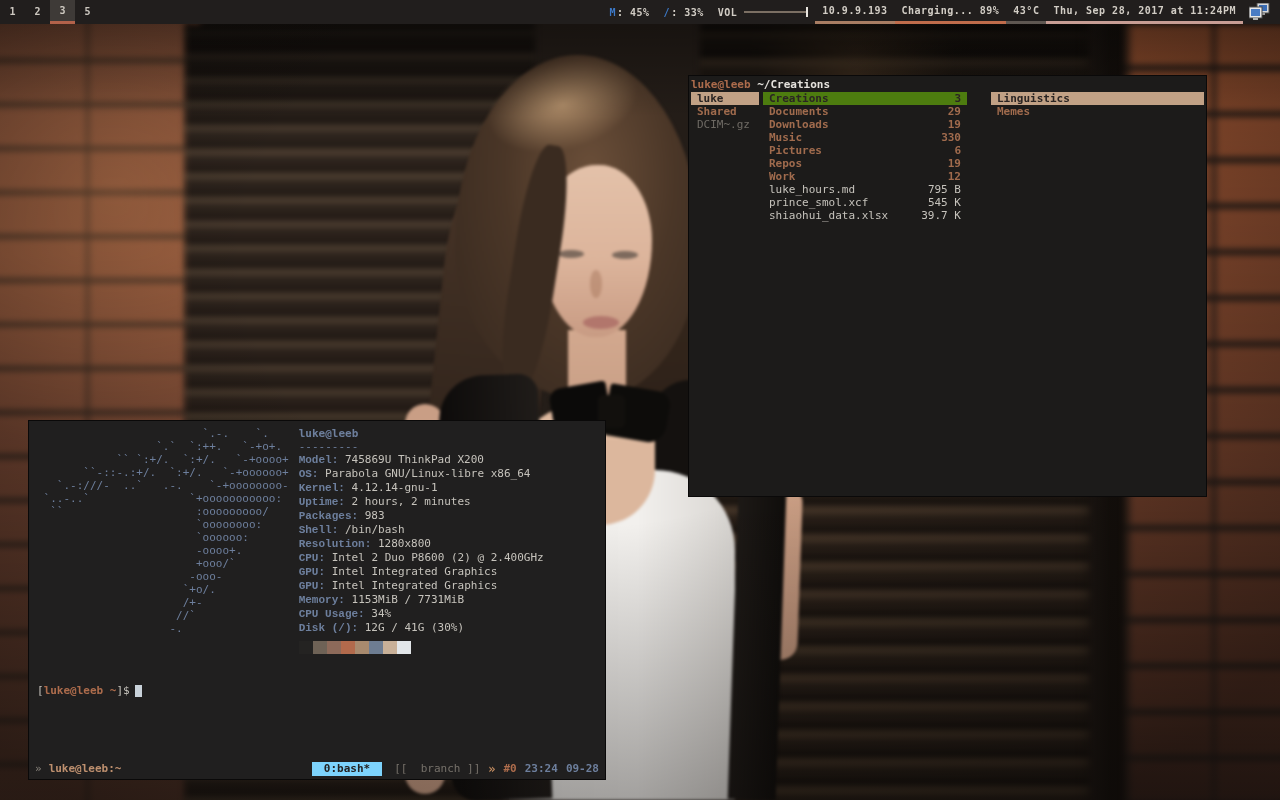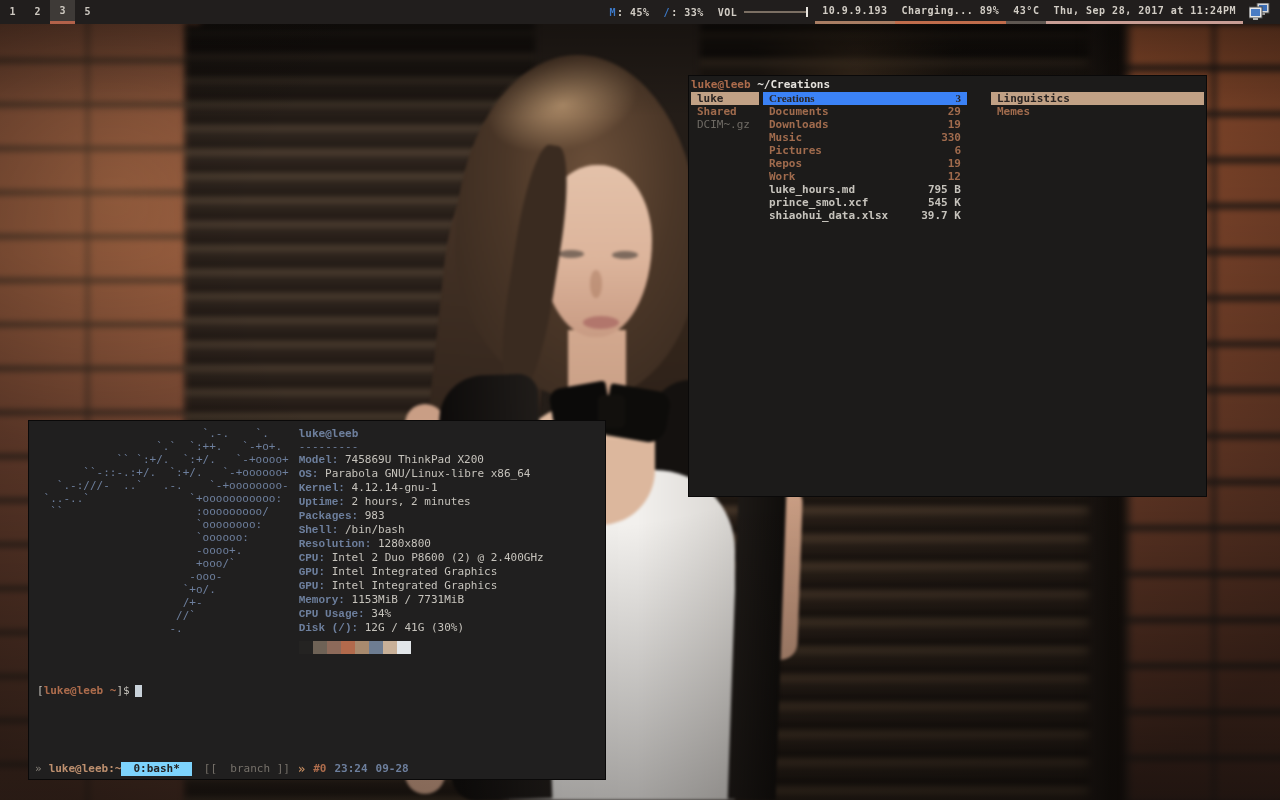--- a/index.html
+++ b/index.html
@@ -98,21 +98,21 @@
   .fetch-sep{color:#6d7f9d;line-height:13px;}
   .fetch-row{line-height:13px;white-space:pre;}
   .flabel{color:#6d7f9d;font-weight:bold;font-family:Liberation Mono, monospace;}
   .fval{color:#c6c3bc;}
   .palette{display:flex;margin-top:6px;}
   .swatch{width:14px;height:13px;display:inline-block;}
   .prompt-line{margin:30px 12px 0 8px;line-height:13px;white-space:pre;}
   .p-user{color:#ad6c4c;font-weight:bold;}
   .p-path{color:#ad6c4c;font-weight:bold;}
   .cursor{display:inline-block;width:7px;height:12px;background:#c9d2da;vertical-align:text-bottom;margin-left:5px;}
-  .tmux-bar{position:absolute;bottom:3px;left:6px;right:6px;display:flex;
+  .tmux-bar{position:absolute;bottom:3px;left:6px;right:6px;display:flex;justify-content:space-between;
             align-items:center;font-size:11px;line-height:14px;white-space:pre;}
   .tmux-prefix{color:#8a857d;margin-right:7px;}
   .tmux-session{color:#bd8f6e;font-weight:bold;}
   .tmux-right{display:flex;align-items:center;}
   .tmux-win{background:#7dd3fc;color:#242120;padding:0 12px;font-weight:bold;}
   .tmux-git{color:#76716a;margin-left:12px;}
   .tmux-arrow{color:#c08a5f;font-weight:bold;margin-left:8px;font-size:12px;}
   .tmux-pane{color:#ad6c4c;font-weight:bold;margin-left:8px;}
   .tmux-clock{color:#6d7f9d;font-weight:bold;margin-left:8px;}
   .tmux-date{color:#6d7f9d;font-weight:bold;margin-left:8px;}
@@ -126,22 +126,22 @@
   .r-cols{display:flex;margin-top:1px;padding:0 2px;align-items:flex-start;}
   .r-col-parent{width:68px;}
   .r-col-main{width:204px;margin-left:4px;}
   .r-col-preview{flex:1;margin-left:24px;}
   .r-row{height:13px;line-height:13px;padding:0 6px;white-space:pre;overflow:hidden;}
   .r-row.selp{background:#c1a185;color:#2b2523;font-weight:bold;}
   .r-row.dir{color:#a06b4d;font-weight:bold;}
   .r-row.dim{color:#6e6a64;}
   .r-entry{display:flex;justify-content:space-between;}
   .r-entry.dir{color:#a06b4d;font-weight:bold;}
-  .r-entry.file{color:#c6c3bc;font-weight:bold;}
-  .r-entry.sel{background:#3b82f6;color:#2b2523;font-family:Liberation Serif, serif;}
+  .r-entry.file{color:#c6c3bc;font-weight:normal;}
+  .r-entry.sel{background:#4d7c0f;color:#2b2523;}
   .r-status{position:absolute;bottom:3px;left:6px;right:8px;display:flex;justify-content:space-between;
             color:#c6c3bc;white-space:pre;line-height:13px;}
   .perm{color:#8e8a83;}
   .st-rest{margin-left:7px;}
 </style>
 </head>
 <body>
 
 <div class="topbar">
   <div class="ws-list">

